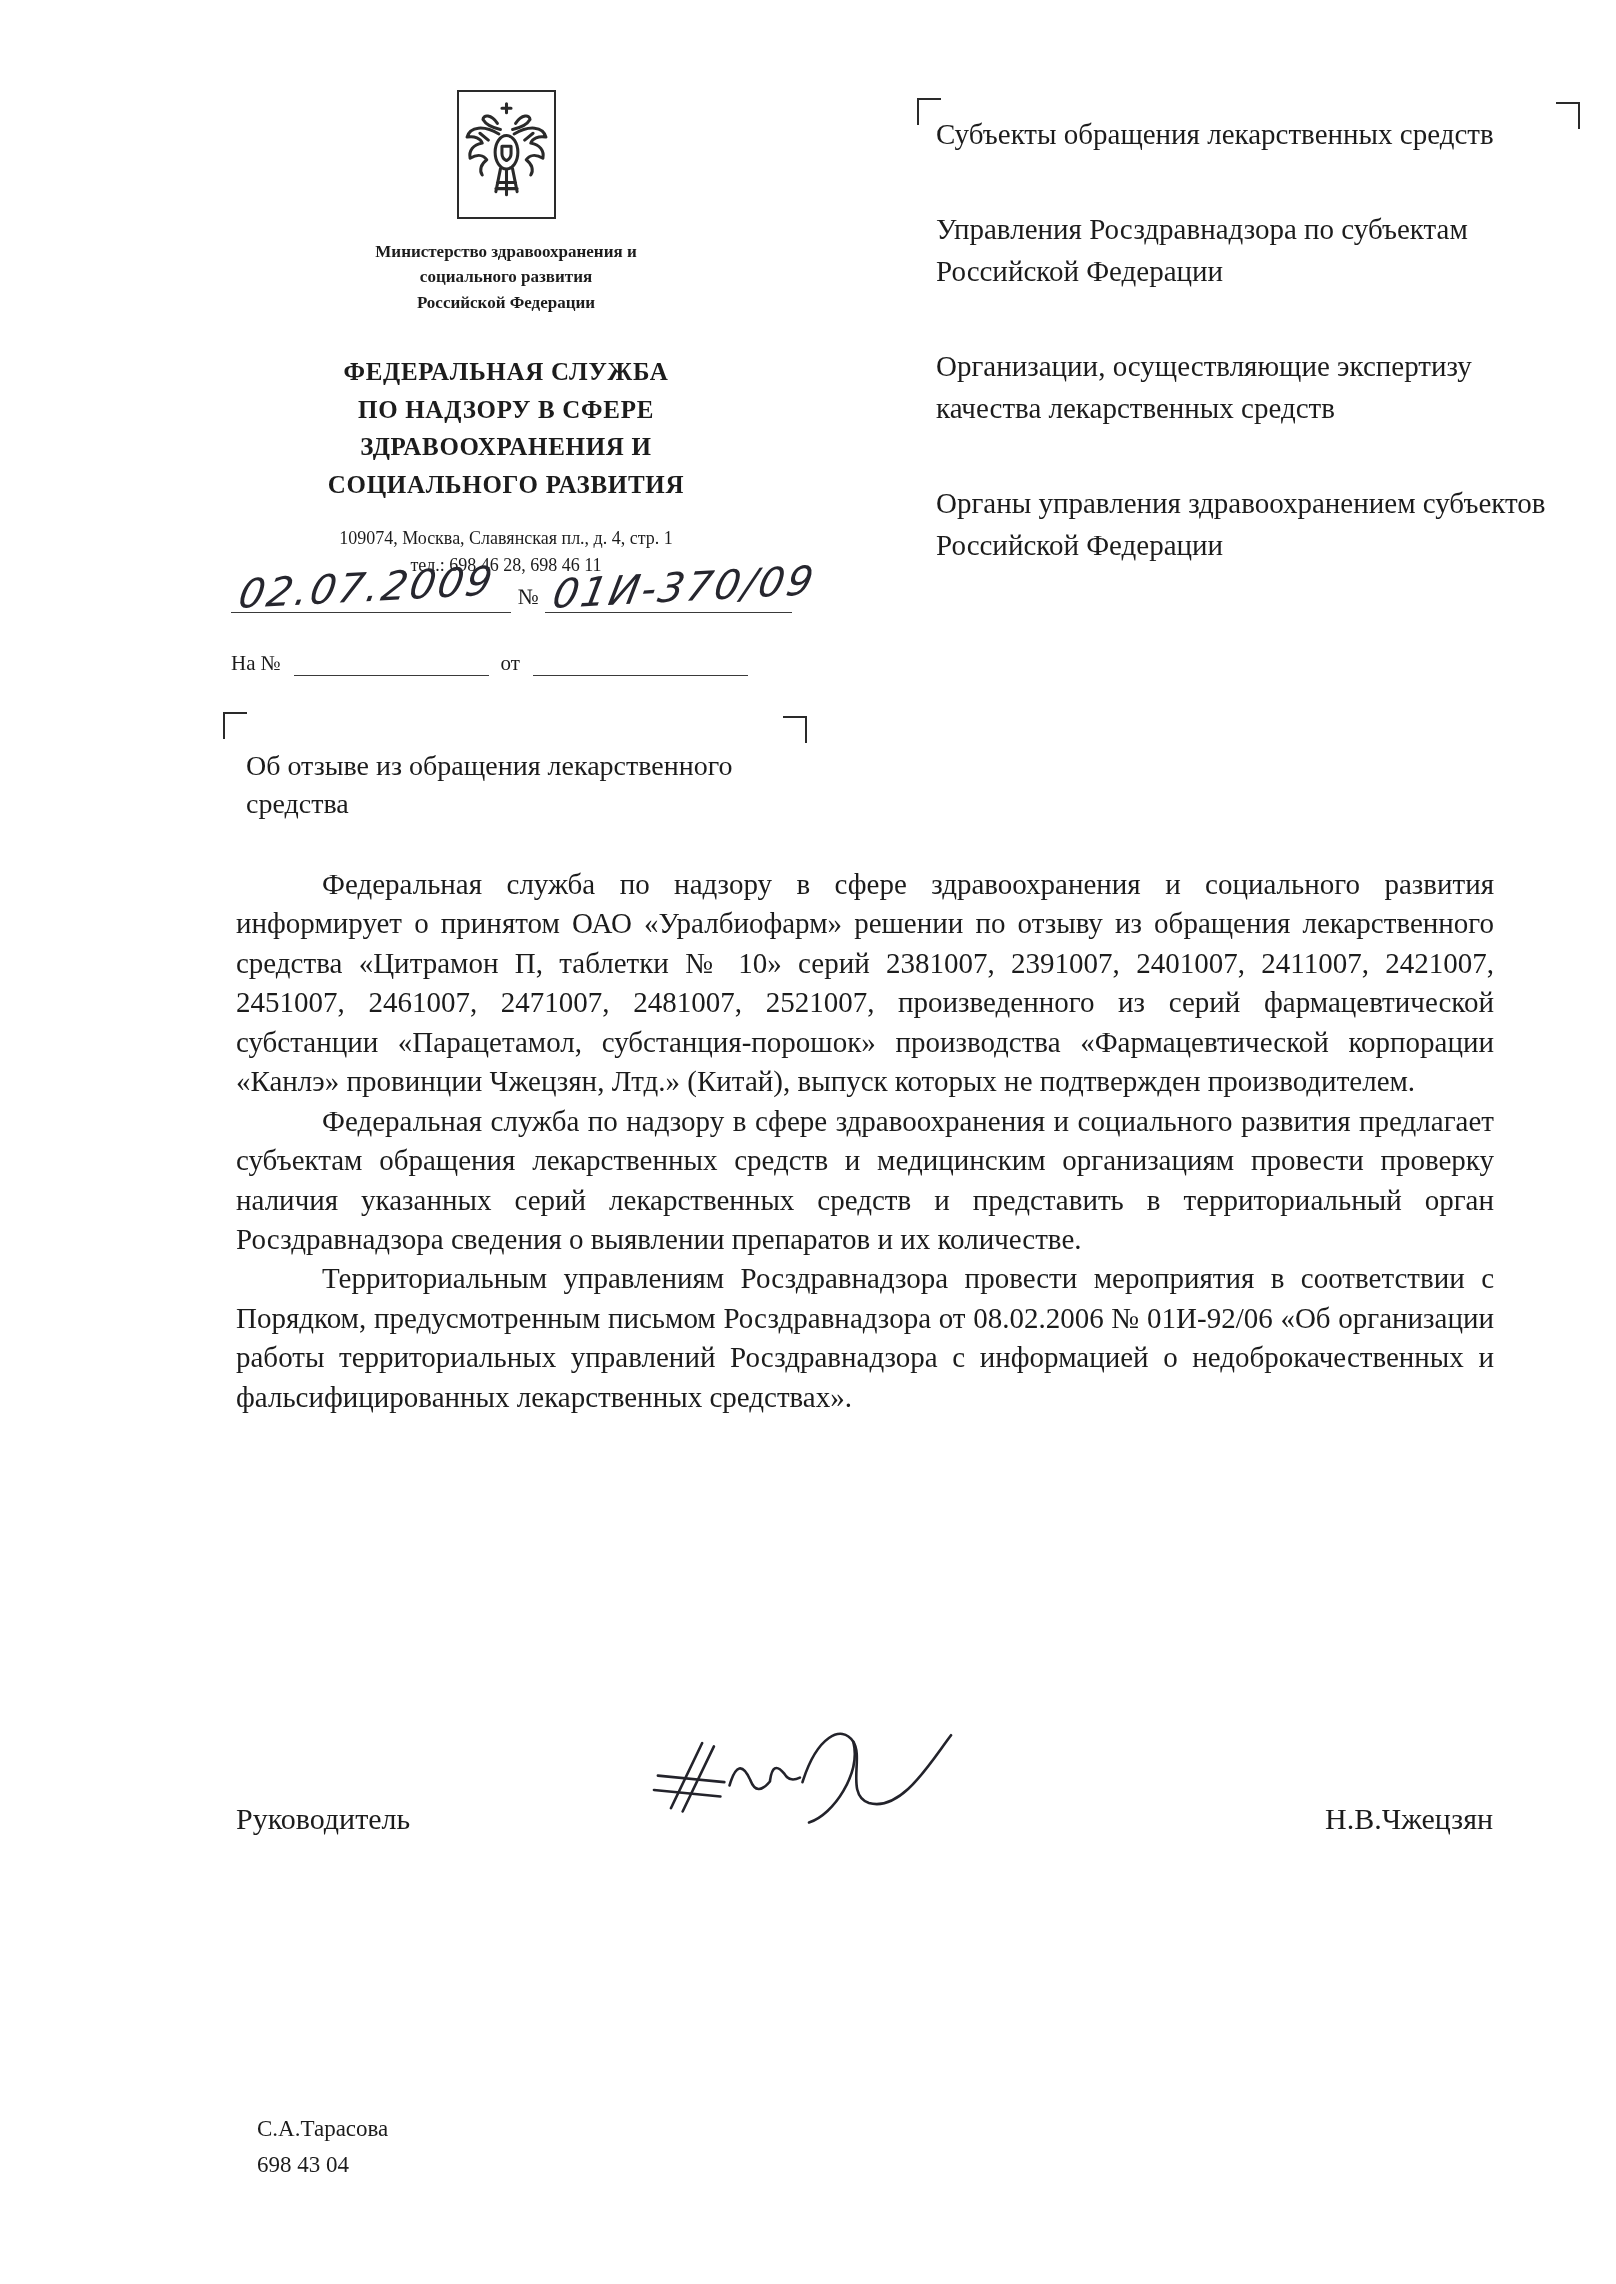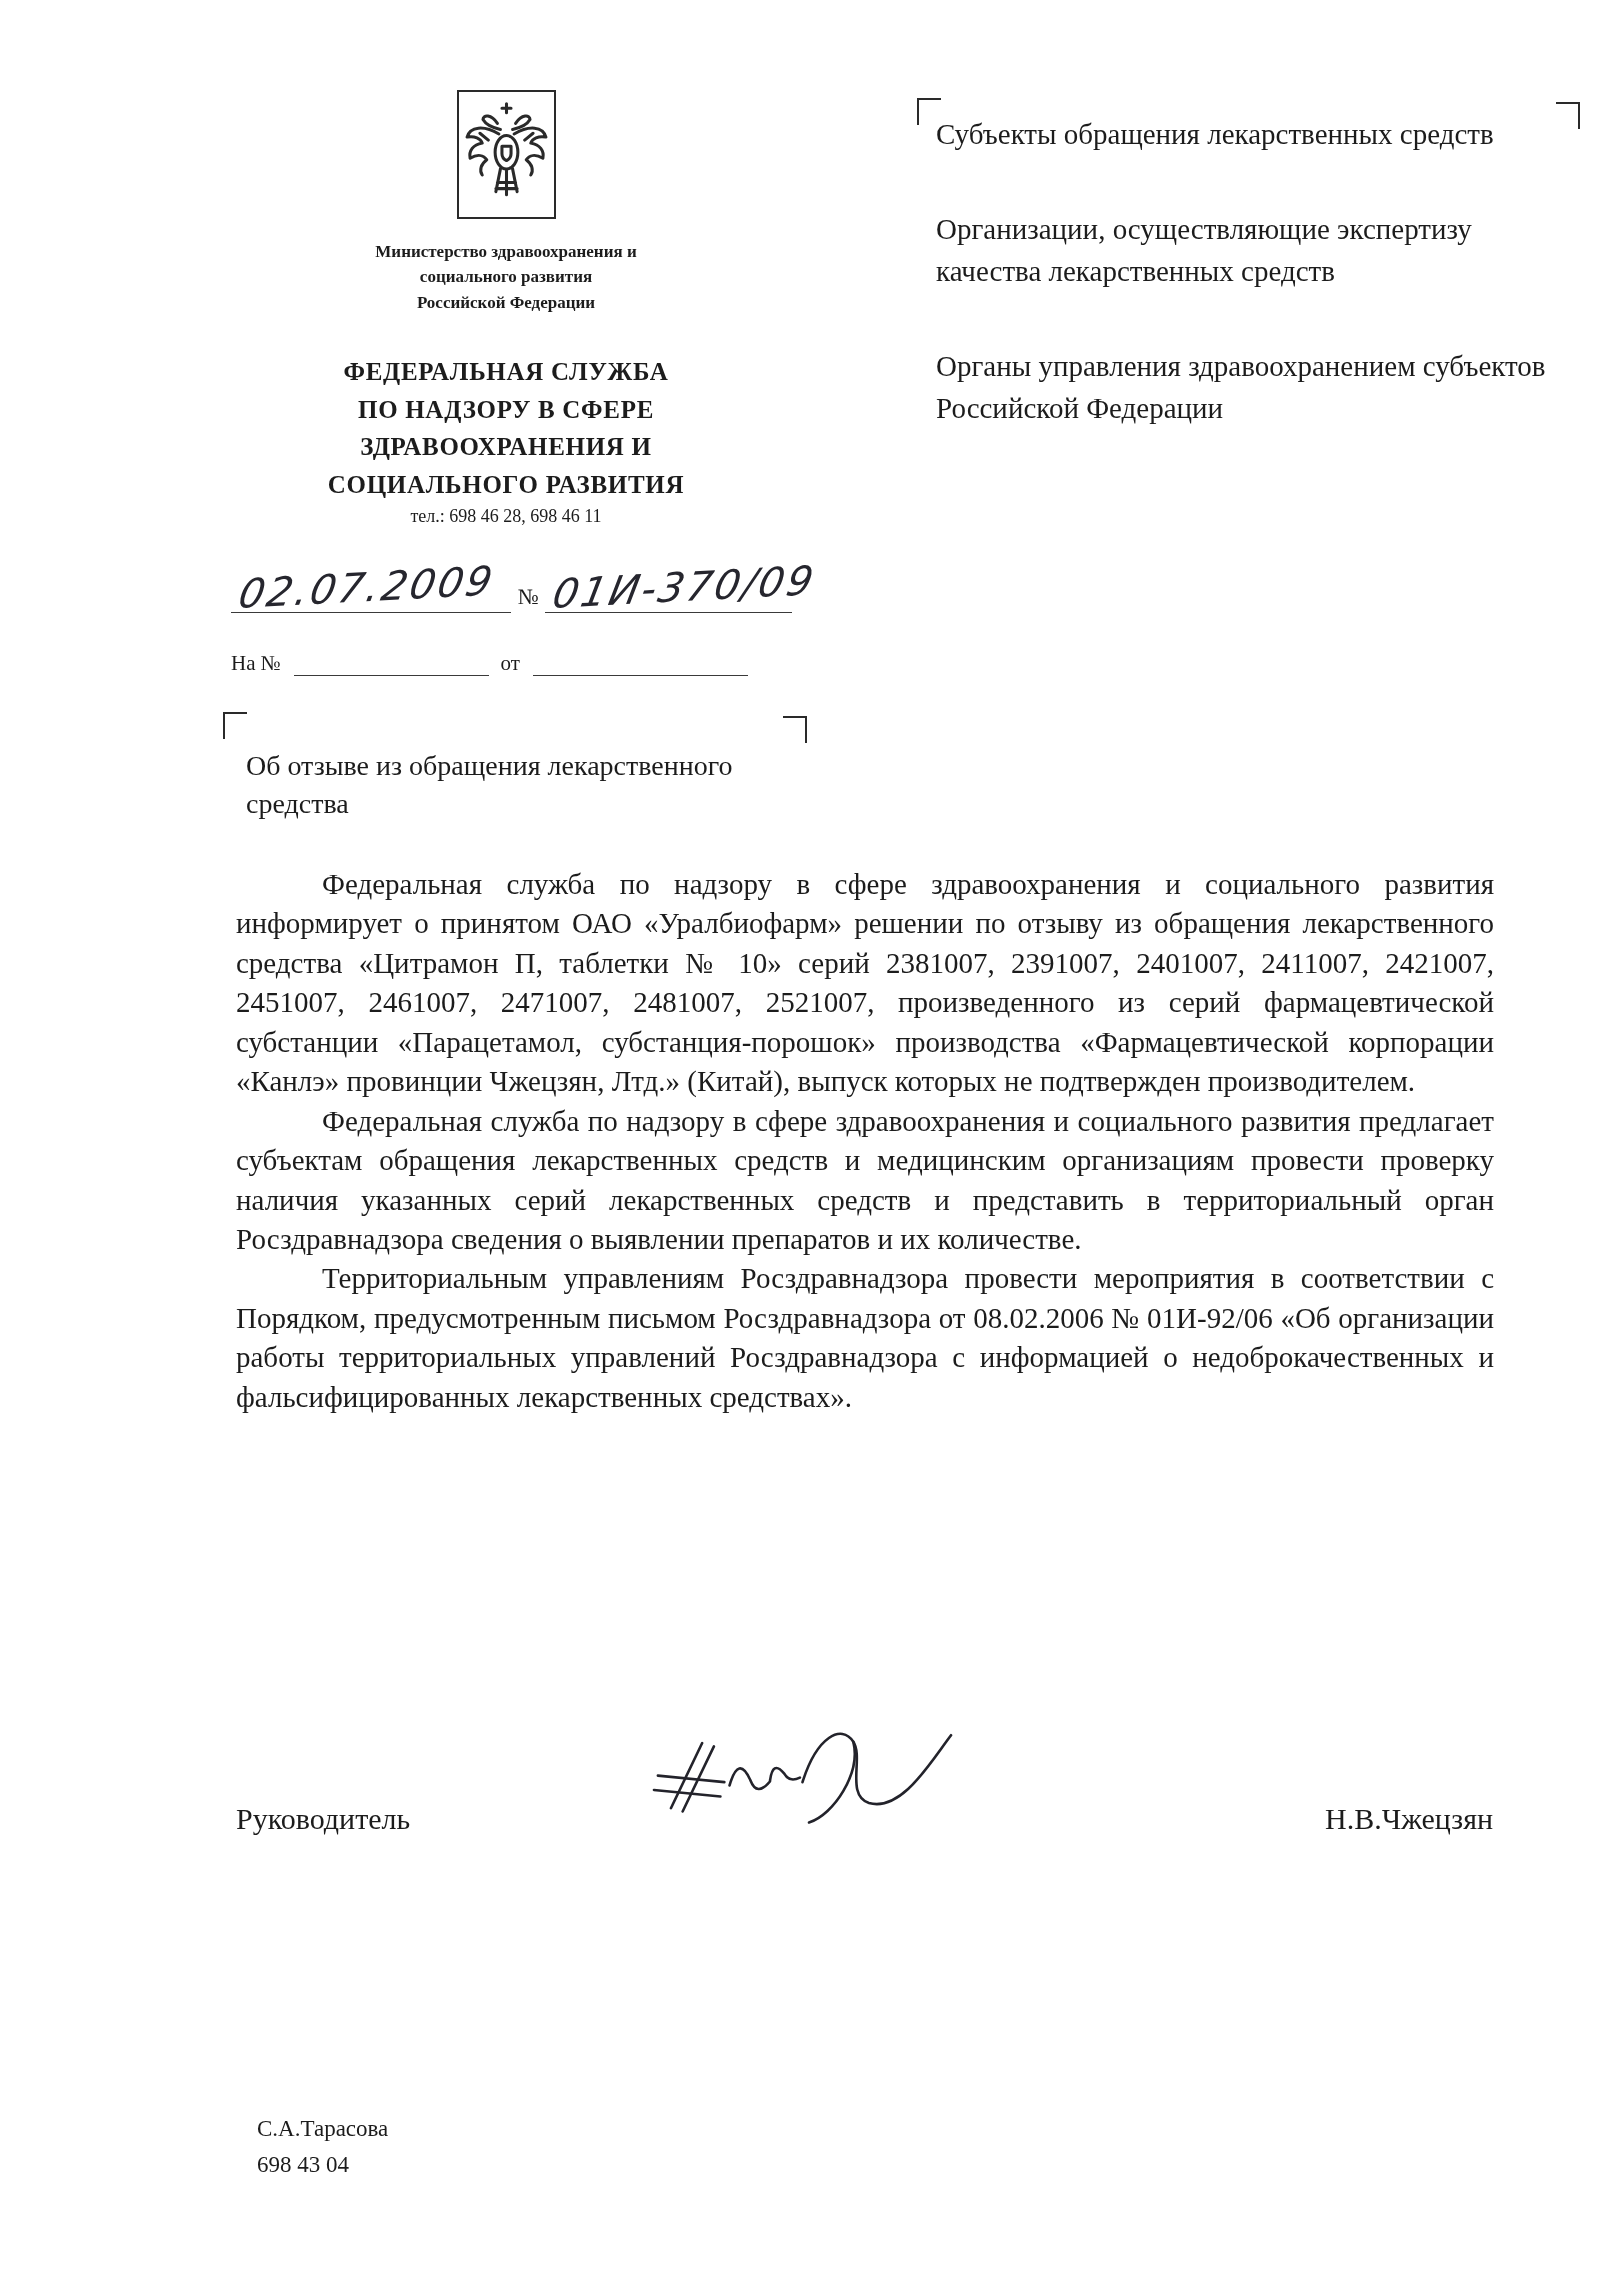--- a/index.html
+++ b/index.html
@@ -138,20 +138,21 @@
         </g>
       </svg>
     </span>
     <div class="ministry">Министерство здравоохранения и
 социального развития
 Российской Федерации</div>
     <div class="service-name">ФЕДЕРАЛЬНАЯ СЛУЖБА
 ПО НАДЗОРУ В СФЕРЕ
 ЗДРАВООХРАНЕНИЯ И
 СОЦИАЛЬНОГО РАЗВИТИЯ</div>
+    <div class="address">109074, Москва, Славянская пл., д. 4, стр. 1</div>
     <div class="phone">тел.: 698 46 28, 698 46 11</div>
   </div>
 
   <div class="ref-row">
     <span class="ref-seg date">
       <span class="hand">02.07.2009</span>
     </span><span class="no-label">№</span><span class="ref-seg num">
       <span class="hand">01И-370/09</span>
     </span>
   </div>
@@ -161,20 +162,21 @@
   </div>
 
   <div class="corner tl" style="left:223px;top:712px;"></div>
   <div class="corner tr" style="left:783px;top:716px;"></div>
   <div class="subject">Об отзыве из обращения лекарственного средства</div>
 
   <div class="corner tl" style="left:917px;top:98px;"></div>
   <div class="corner tr" style="left:1556px;top:102px;"></div>
   <div class="recipients">
     <div class="recipient">Субъекты обращения лекарственных средств</div>
+    <div class="recipient">Управления Росздравнадзора по субъектам Российской Федерации</div>
     <div class="recipient">Организации, осуществляющие экспертизу качества лекарственных средств</div>
     <div class="recipient">Органы управления здравоохранением субъектов Российской Федерации</div>
   </div>
 
   <div class="body-text">
     <p>Федеральная служба по надзору в сфере здравоохранения и социального развития информирует о принятом ОАО «Уралбиофарм» решении по отзыву из обращения лекарственного средства «Цитрамон П, таблетки № 10» серий 2381007, 2391007, 2401007, 2411007, 2421007, 2451007, 2461007, 2471007, 2481007, 2521007, произведенного из серий фармацевтической субстанции «Парацетамол, субстанция-порошок» производства «Фармацевтической корпорации «Канлэ» провинции Чжецзян, Лтд.» (Китай), выпуск которых не подтвержден производителем.</p>
     <p>Федеральная служба по надзору в сфере здравоохранения и социального развития предлагает субъектам обращения лекарственных средств и медицинским организациям провести проверку наличия указанных серий лекарственных средств и представить в территориальный орган Росздравнадзора сведения о выявлении препаратов и их количестве.</p>
     <p>Территориальным управлениям Росздравнадзора провести мероприятия в соответствии с Порядком, предусмотренным письмом Росздравнадзора от 08.02.2006 № 01И-92/06 «Об организации работы территориальных управлений Росздравнадзора с информацией о недоброкачественных и фальсифицированных лекарственных средствах».</p>
   </div>
 

